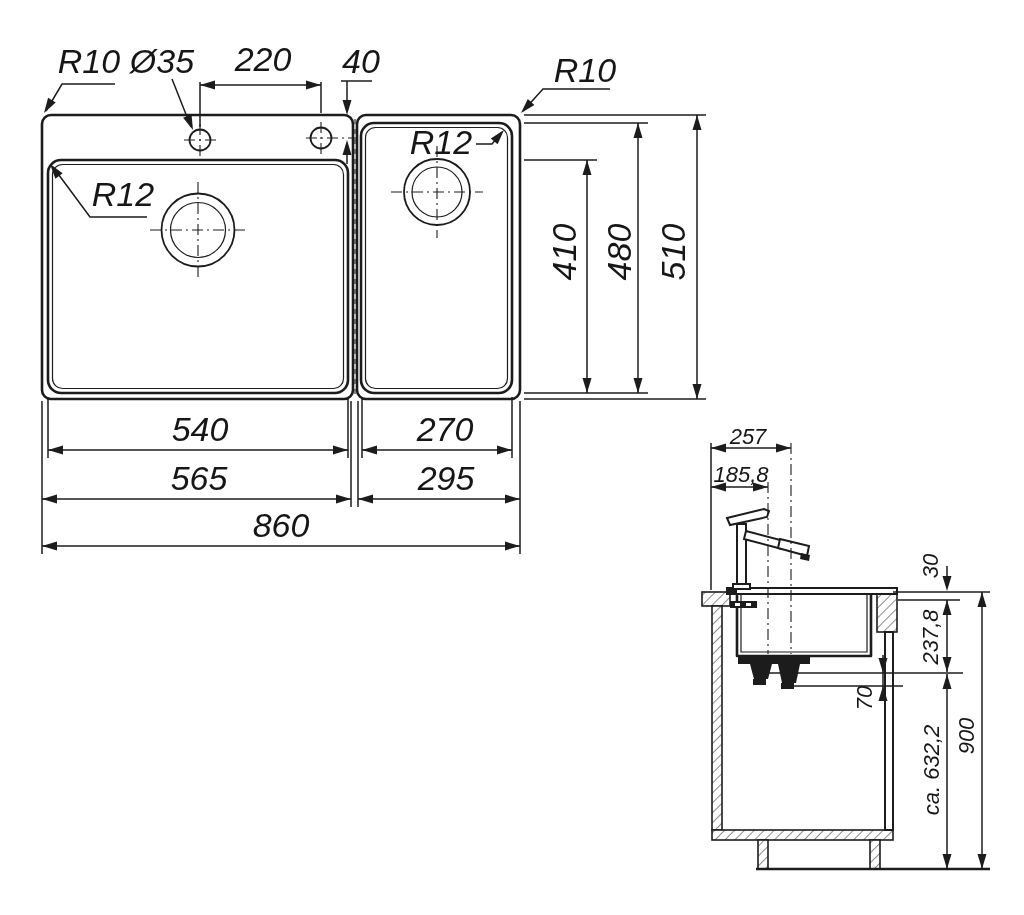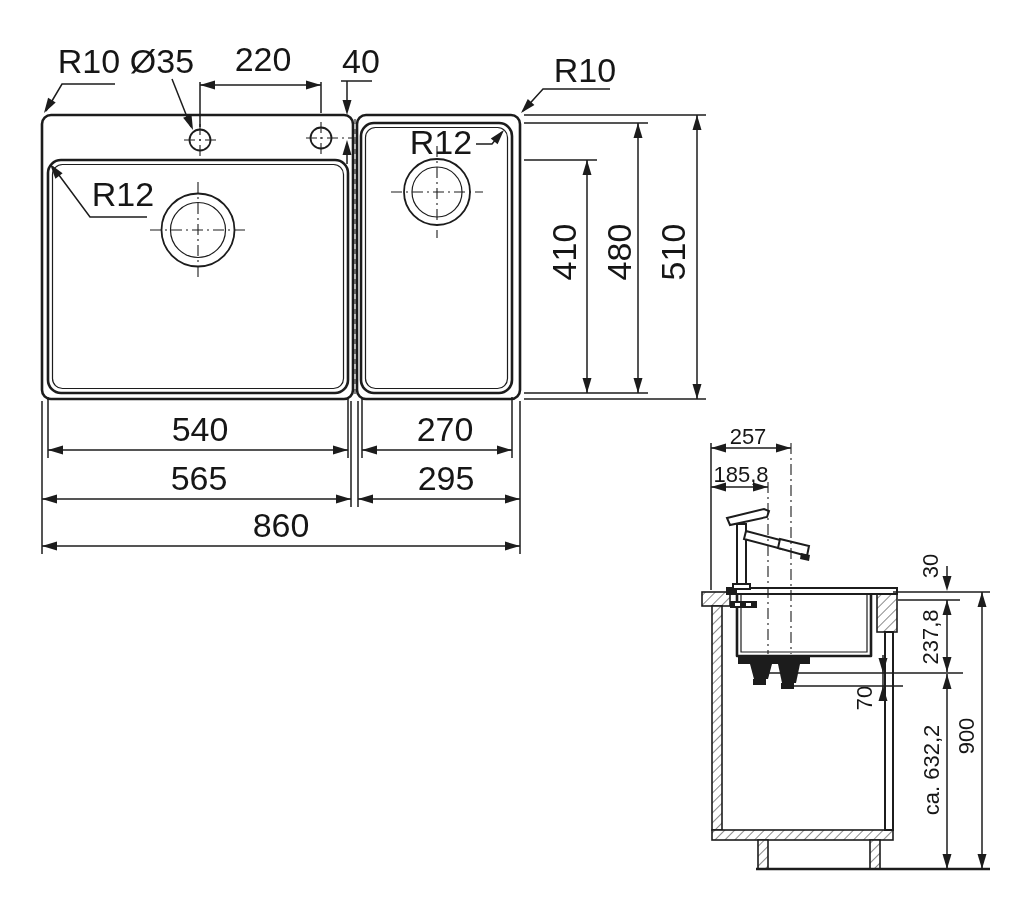--- a/index.html
+++ b/index.html
@@ -1,16 +1,16 @@
 <!DOCTYPE html>
 <html><head>
 <meta charset="utf-8">
 <style>
   html,body { margin:0; padding:0; background:#ffffff; }
-  .stage { position:relative; width:1024px; height:915px; background:#ffffff; overflow:hidden; }
+  .stage { position:relative; width:1024px; height:915px; background:#ffffff; overflow:hidden;font-style:italic; }
   svg { display:block; }
   text {
     font-family:"Liberation Sans", "DejaVu Sans", sans-serif;
     fill:#161616;
   }
   .t-plan { font-size:34px; }
   .t-side { font-size:22px; }
   .obj  { stroke:#1c1c1c; stroke-width:2.6; fill:none; stroke-linejoin:round; stroke-linecap:butt; }
   .obj2 { stroke:#1c1c1c; stroke-width:1.8; fill:none; stroke-linejoin:round; }
   .thin { stroke:#1c1c1c; stroke-width:1.2; fill:none; }

